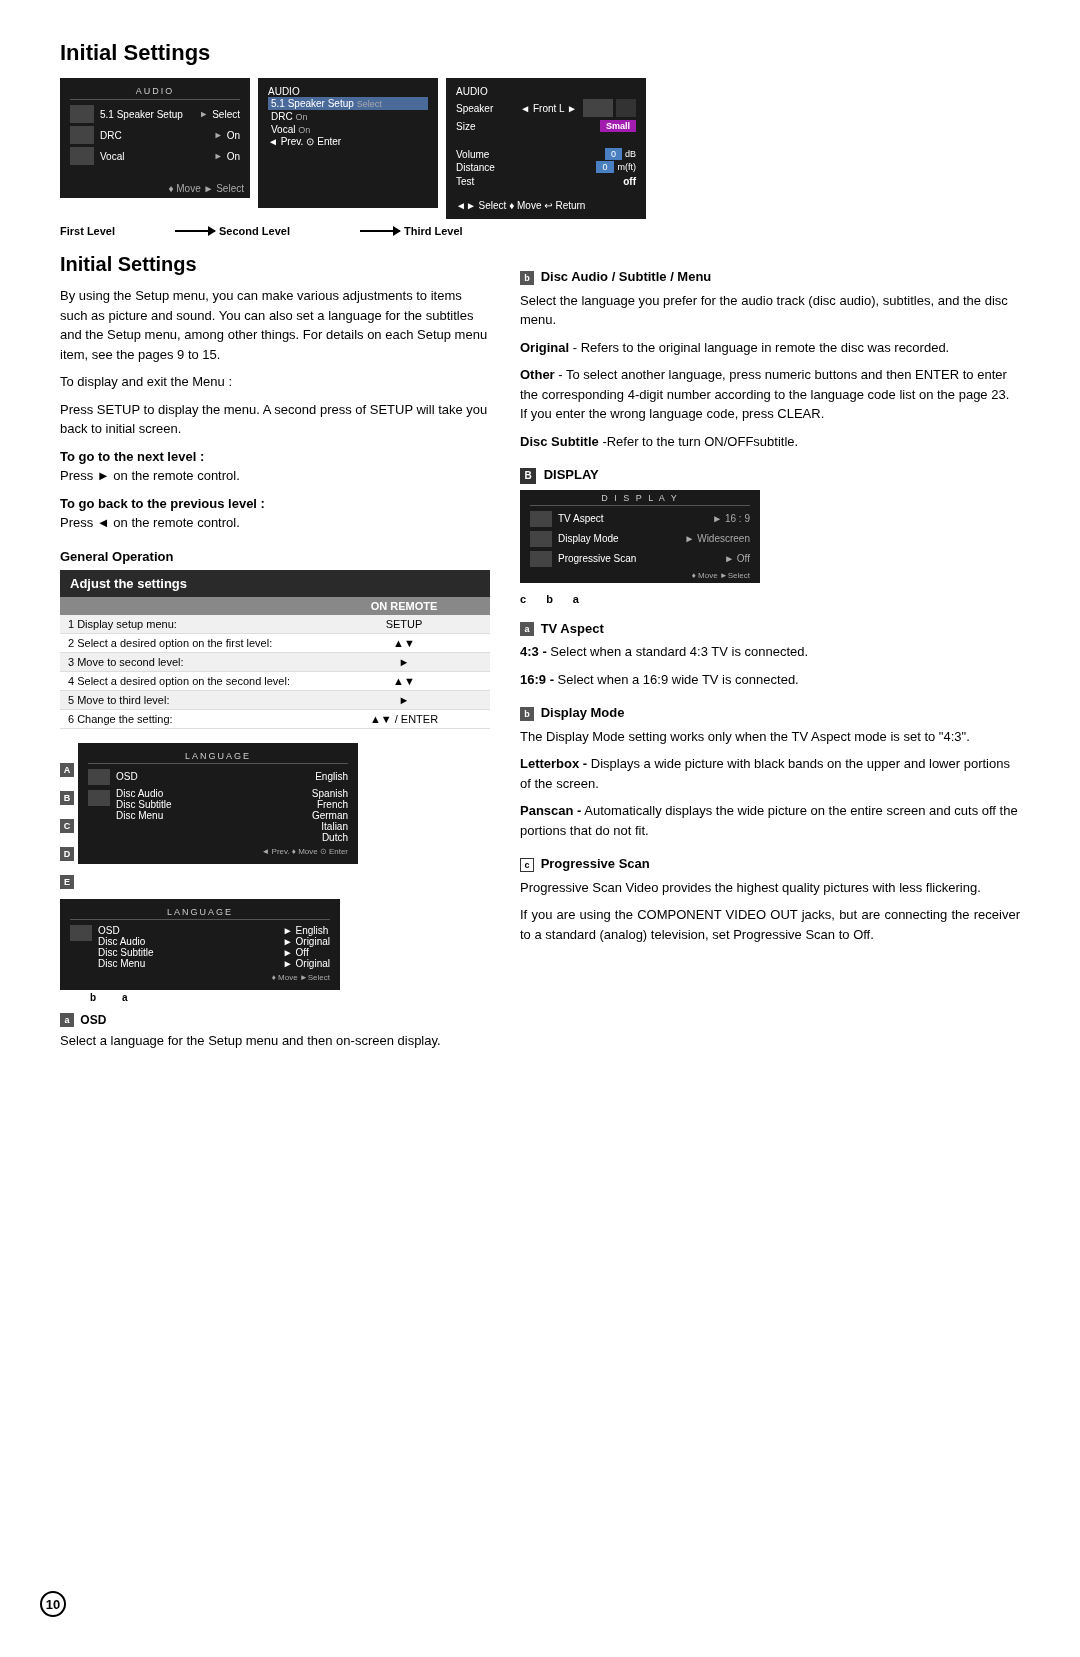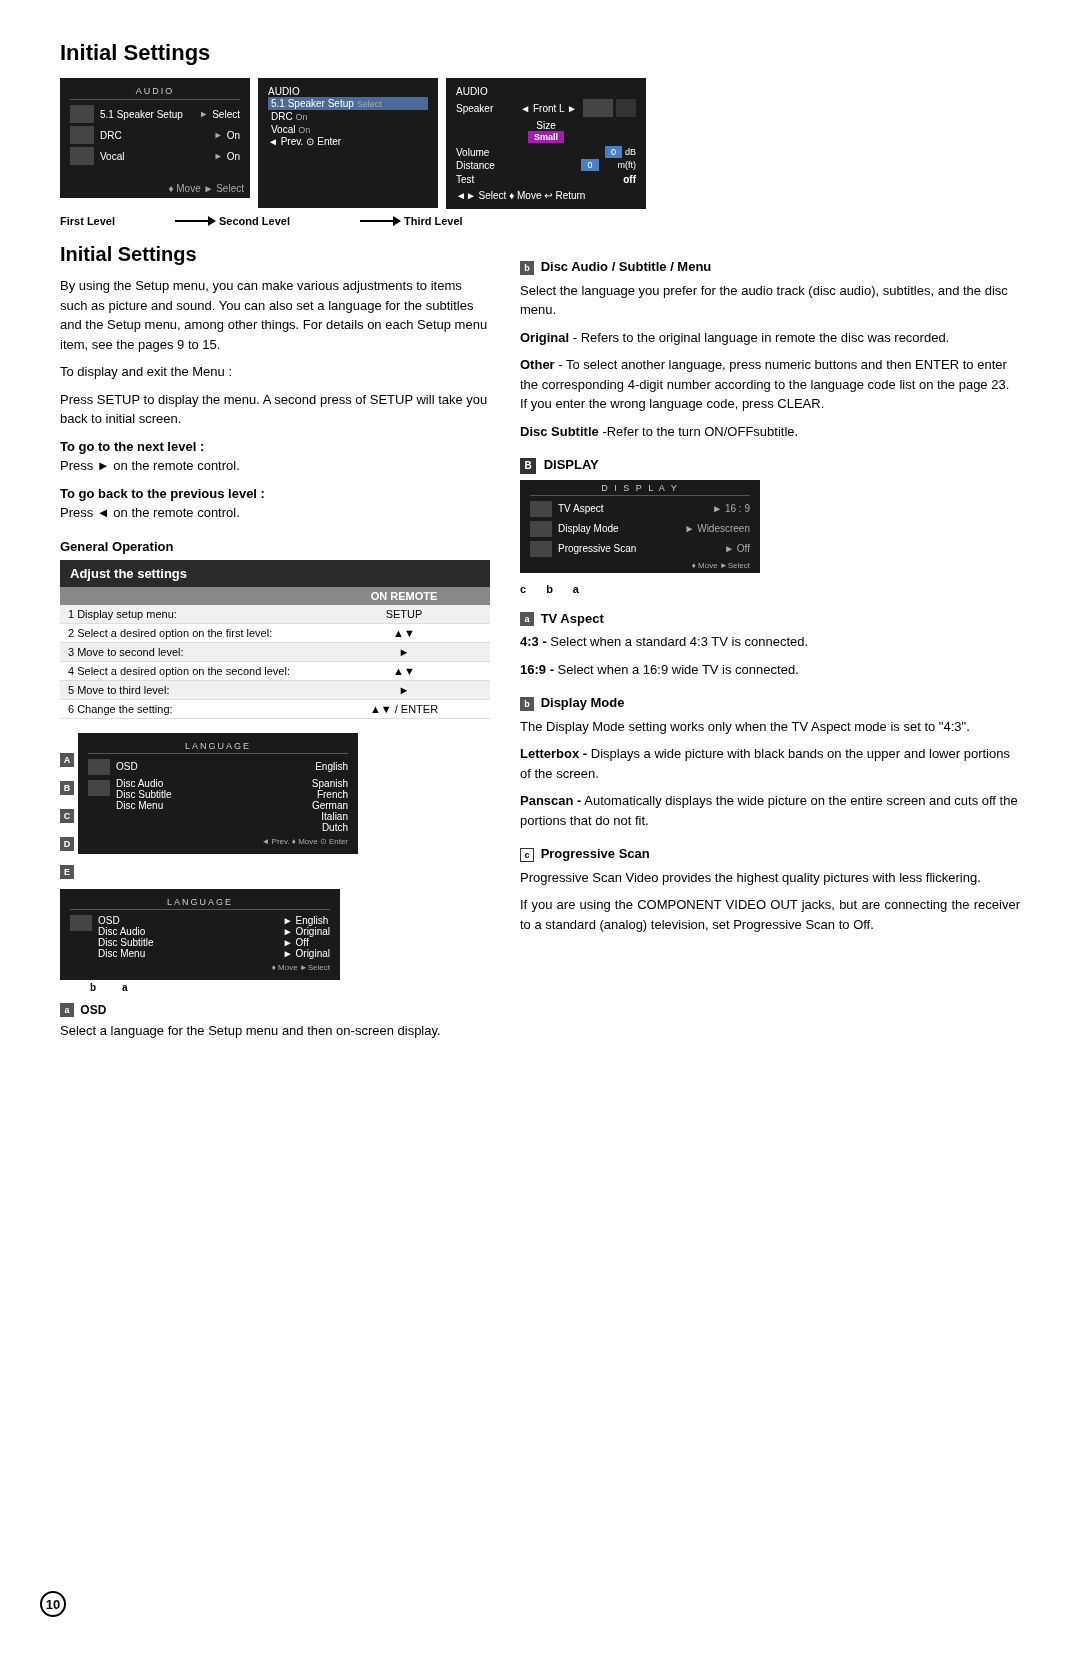--- a/index.html
+++ b/index.html
@@ -401,35 +401,35 @@
 
     <div class="third-screen" style="margin-left:8px;">
       <div class="screen-title">AUDIO</div>
       <div style="font-size:10px; padding:2px 0;">
         <div style="display:flex; align-items:center; margin-bottom:3px;">
           <span style="flex:1;">Speaker</span>
           <span>◄ Front L ►</span>
           <div style="width:30px;height:18px;background:#444;margin-left:6px;"></div>
           <div style="width:20px;height:18px;background:#333;margin-left:3px;"></div>
         </div>
-        <div style="display:flex; align-items:center; margin-bottom:3px;flex-direction:column;">
+        <div style="display:flex; align-items:center; margin-bottom:16px;">
           <span style="flex:1;">Size</span>
           <span style="background:#a21caf;color:#fff;padding:1px 6px;font-size:9px;font-weight:bold;">Small</span>
         </div>
         <div style="display:flex; align-items:center; margin-bottom:1px;">
           <span style="flex:1;">Volume</span>
           <span style="background:#4a7fc1;color:#fff;padding:1px 6px;font-size:9px;">0</span>
           <span style="margin-left:3px;font-size:9px;">dB</span>
         </div>
         <div style="display:flex; align-items:center; margin-bottom:3px;">
           <span style="flex:1;">Distance</span>
           <span style="background:#4a7fc1;color:#fff;padding:1px 6px;font-size:9px;">0</span>
-          <span style="margin-left:19px;font-size:9px;">m(ft)</span>
-        </div>
-        <div style="display:flex; align-items:center; margin-bottom:3px;gap:9px;">
+          <span style="margin-left:4px;font-size:9px;">m(ft)</span>
+        </div>
+        <div style="display:flex; align-items:center; margin-bottom:11px;gap:9px;">
           <span style="flex:1;">Test</span>
           <span style="font-weight:bold;">off</span>
         </div>
       </div>
       <div class="bottom-bar">◄► Select  ♦ Move  ↩ Return</div>
     </div>
   </div>
 
   <div class="levels-row">
     <div style="display:flex; align-items:center; margin-right: 60px;">

